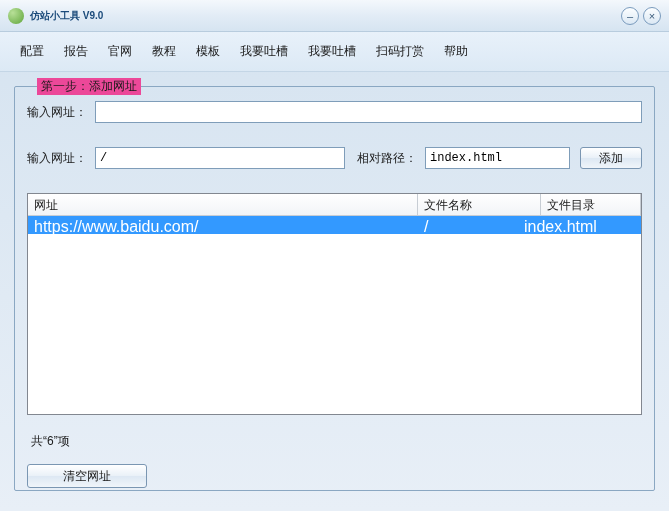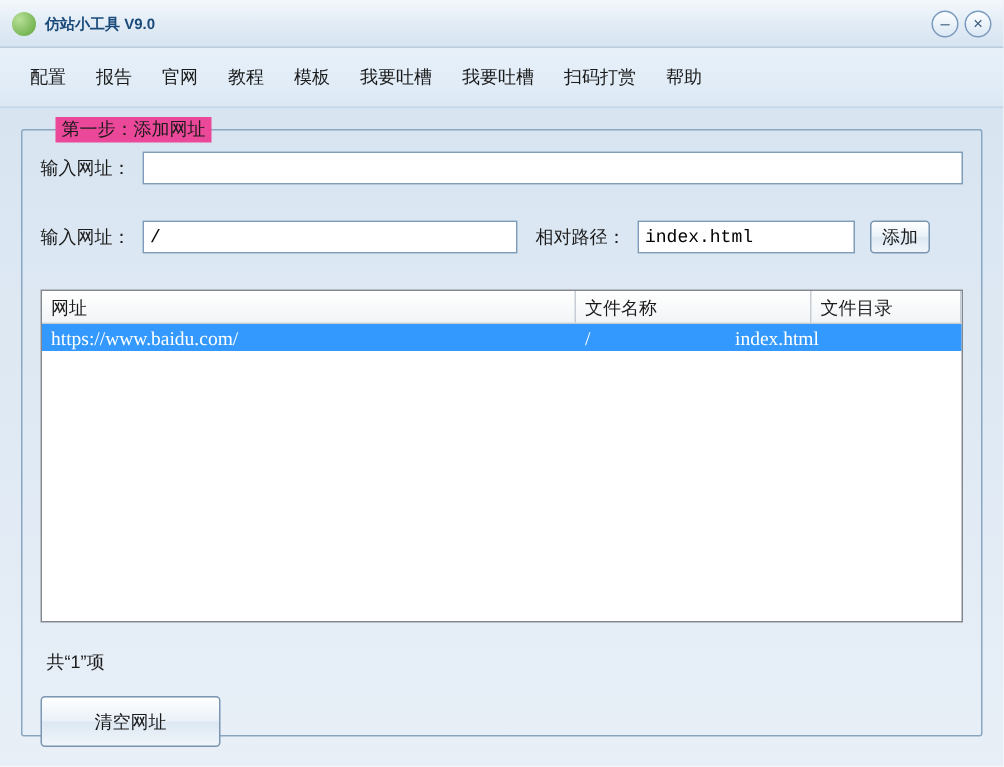--- a/index.html
+++ b/index.html
@@ -98,50 +98,50 @@
 .btn {
   border: 1px solid #7a96b2;
   border-radius: 3px;
   background: linear-gradient(to bottom, #ffffff 0%, #eaf1f8 48%, #dde8f3 52%, #f0f5fa 100%);
   height: 22px;
   padding: 0 18px;
   cursor: pointer;
   color: #1a1a1a;
   font-size: 12px;
 }
-.btn-add { width: 40px; padding: 0; }
+.btn-add { width: 62px; padding: 0; }
 .table-wrap {
   border: 1px solid #828790;
   background: #fff;
   height: 222px;
   margin-top: 8px;
   overflow: hidden;
 }
 .thead {
   display: flex;
   background: linear-gradient(to bottom, #ffffff, #f2f4f7);
   border-bottom: 1px solid #c7cdd4;
   height: 22px;
 }
 .thead .th {
   padding: 3px 6px;
   border-right: 1px solid #c7cdd4;
   color: #1a1a1a;
   font-weight: normal;
 }
-.col-url { width: 356px; }
+.col-url { width: 390px; }
 .col-dir { width: 100px; }
 .col-fname { flex: 1; }
 .trow {
   display: flex;
   background: #3399ff;
   color: #fff;
   height: 18px;
-  font-family: Liberation Serif, serif;
-  font-size: 13px;
+  font-family: Liberation Sans, sans-serif;
+  font-size: 16px;
 }
 .trow .td {
   padding: 2px 6px;
   border-right: 1px solid #3399ff;
   overflow: hidden;
   white-space: nowrap;
 }
 .footer-row {
   display: flex;
   justify-content: space-between;
@@ -150,21 +150,21 @@
 }
 .count {
   color: #1a1a1a;
   padding-left: 4px;
 }
 .btn-row {
   display: flex;
   justify-content: space-between;
   margin-top: 14px;
 }
-.btn-wide { width: 120px; height: 34px; padding: 0; }
+.btn-wide { width: 120px; height: 24px; padding: 0; }
 </style>
 </head>
 <body>
 
 <div class="titlebar">
   <div class="app-icon"></div>
   <div class="title">仿站小工具 V9.0</div>
   <div class="ctrl">–</div>
   <div class="ctrl">×</div>
 </div>
@@ -205,20 +205,20 @@
         <div class="th col-dir">文件目录</div>
       </div>
       <div class="trow">
         <div class="td col-url">https://www.baidu.com/</div>
         <div class="td col-dir">/</div>
         <div class="td col-fname">index.html</div>
       </div>
     </div>
 
     <div class="footer-row">
-      <div class="count">共“1”项</div>
+      <div class="count">共“6”项</div>
     </div>
 
     <div class="btn-row">
       <button class="btn btn-wide">清空网址</button>
     </div>
   </div>
 </div>
 
 </body></html>

